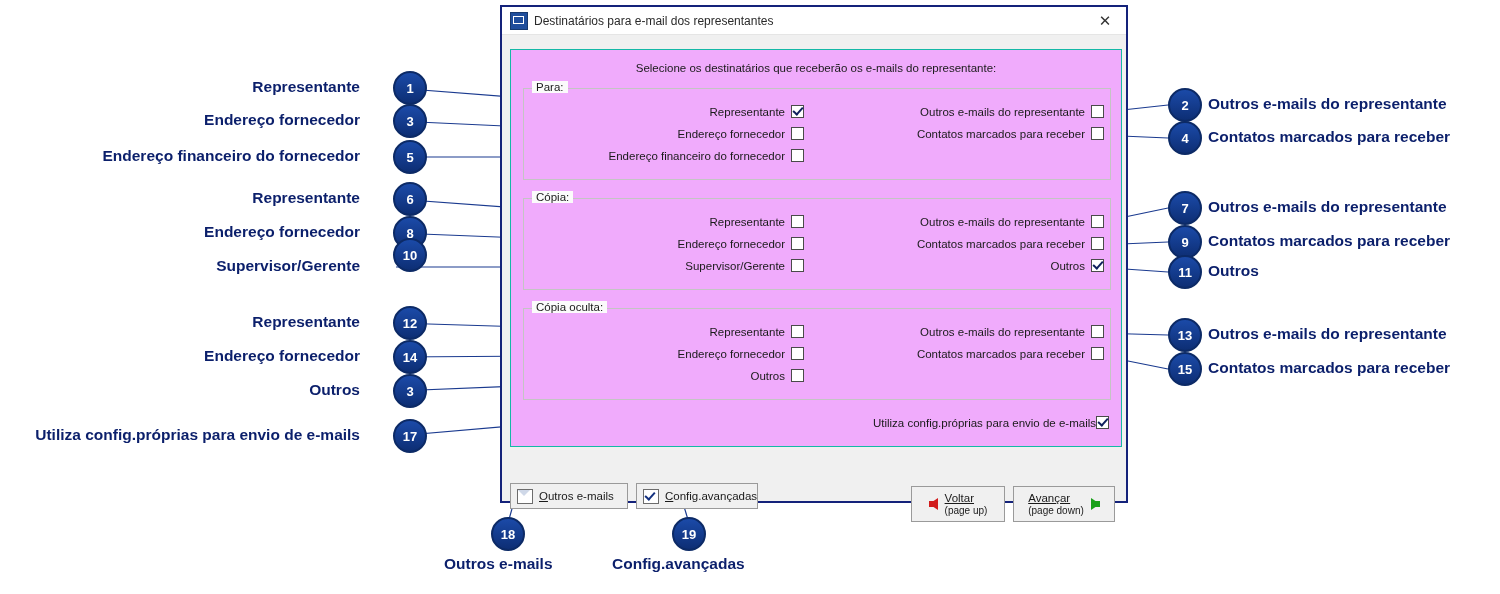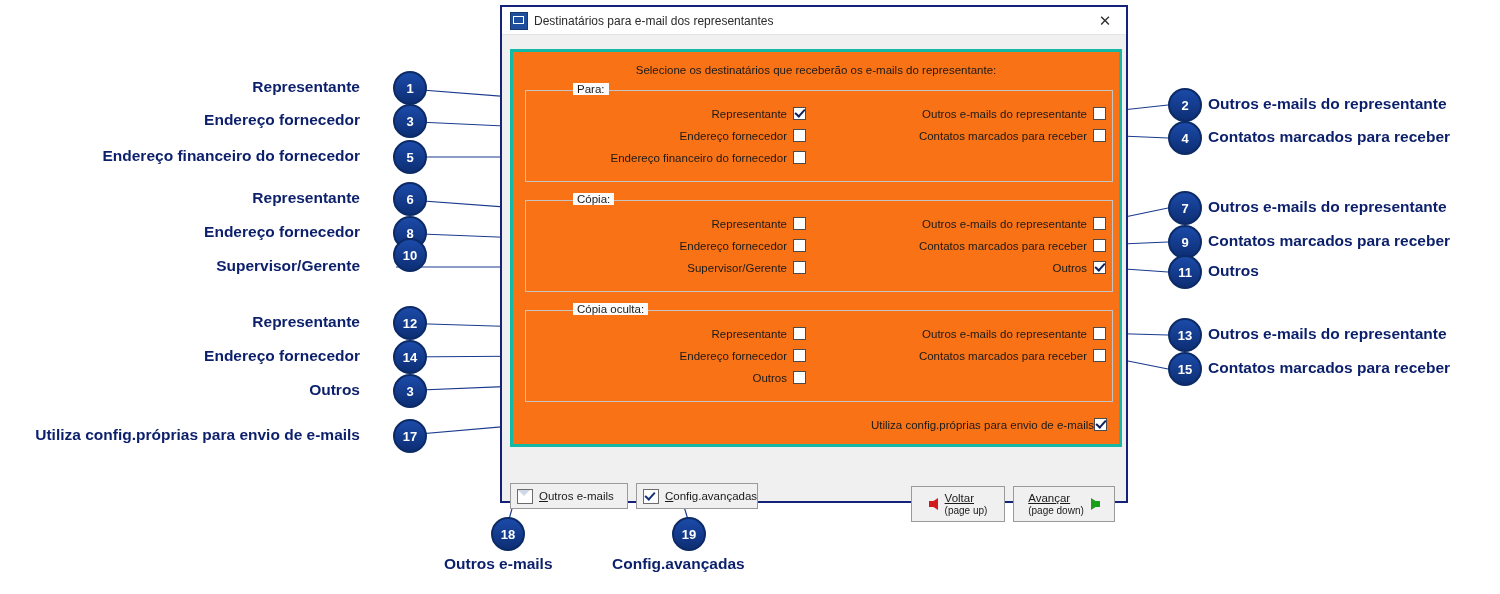--- a/index.html
+++ b/index.html
@@ -72,22 +72,22 @@
     background: #f0f0f0;
   }
 
   
   #content-panel {
     position: absolute;
     left: 8px;
     top: 14px;
     width: 612px;
     height: 398px;
-    background: #f97316;
-    border: 3px solid #14b8a6;
+    background: #f0abfc;
+    border: 1px solid #14b8a6;
     box-sizing: border-box;
   }
   #instruction {
     text-align: center;
     font-size: 11.5px;
     color: #1a1a1a;
     margin-top: 12px;
   }
 
   
@@ -98,21 +98,20 @@
     box-sizing: border-box;
   }
   .groupbox > .legend {
     position: absolute;
     top: -8px;
     left: 8px;
     background: #fbfbfb;
     padding: 0 4px;
     font-size: 11.5px;
     color: #1a1a1a;
-    margin-left: 39px;
   }
   .row {
     position: absolute;
     display: flex;
     align-items: center;
     justify-content: flex-end;
     font-size: 11.5px;
     color: #1a1a1a;
     white-space: nowrap;
   }

